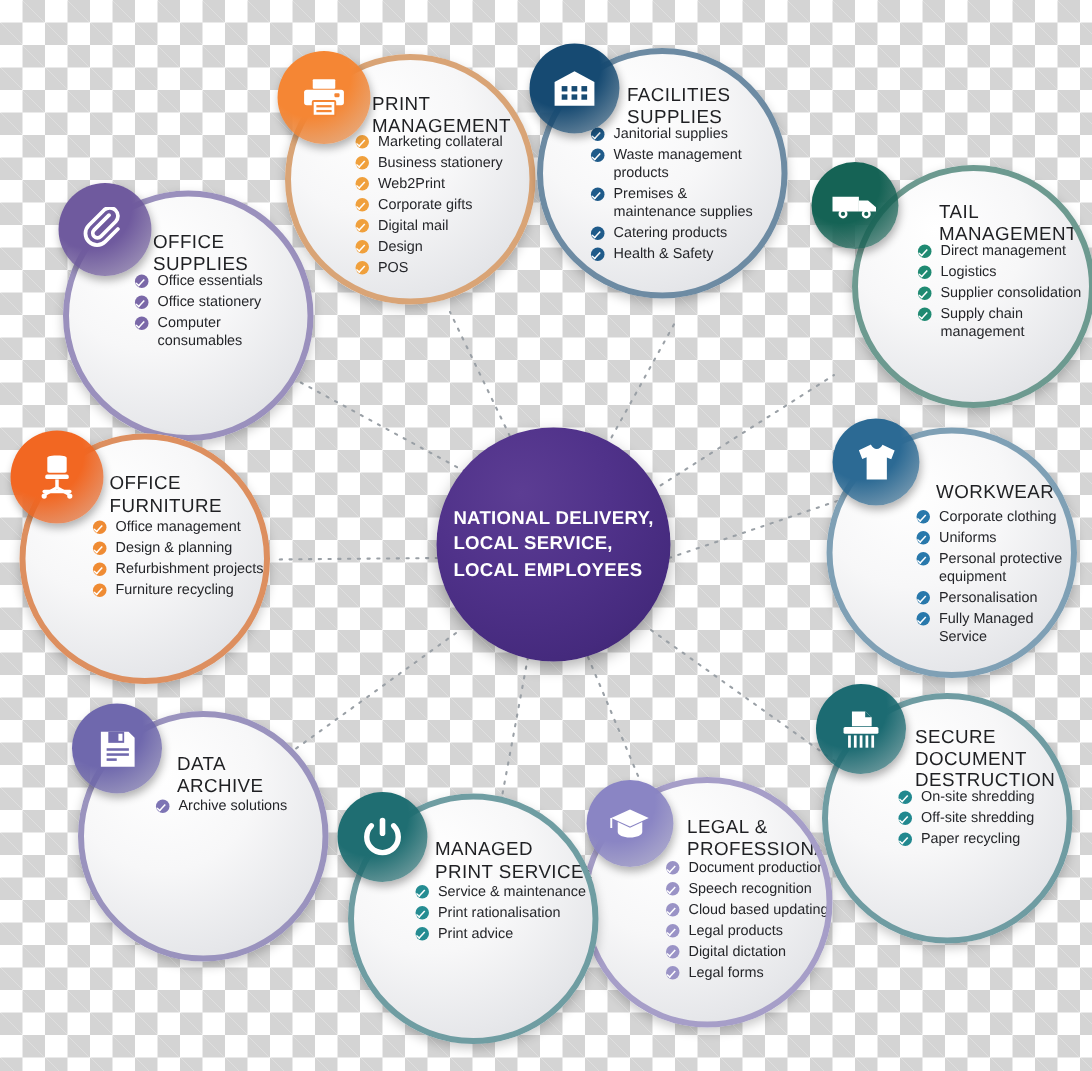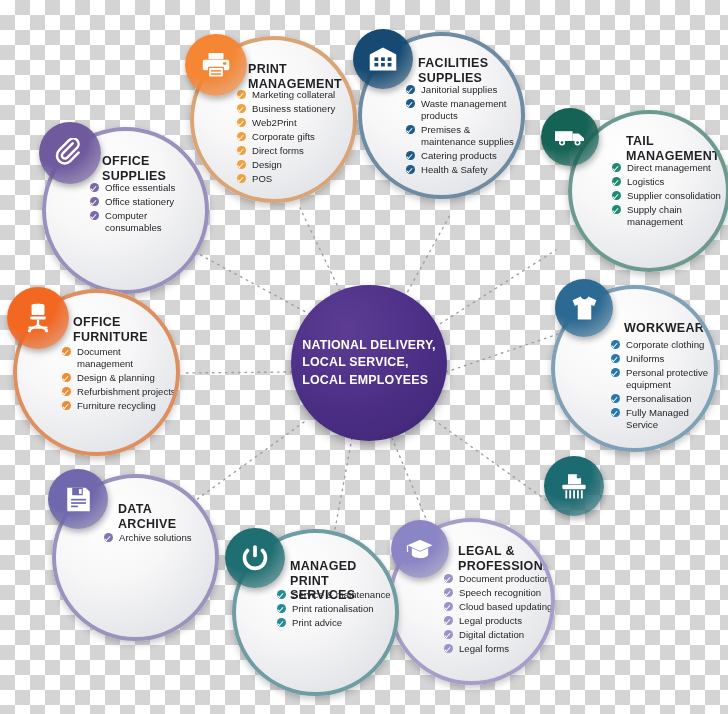--- a/index.html
+++ b/index.html
@@ -52,21 +52,21 @@
 
   .bubble-body {
     position: absolute;
     inset: 0;
     border-radius: 50%;
     overflow: hidden;
   }
 
   .btitle {
     position: absolute;
-    font-weight: bold;
+    font-weight: normal;
     color: #1f2023;
     letter-spacing: 0.3px;
     line-height: 1.16;
     font-size: 12.5px;
     text-transform: uppercase;
     white-space: pre-line;
   }
 
   .blist {
     position: absolute;
@@ -176,21 +176,21 @@
 
   <div class="bubble" style="left:190px; top:36px; width:167px; height:167px;">
     <div class="bubble-body">
       <div class="btitle" style="left:58px; top:26px; width:104px;">PRINT
 MANAGEMENT</div>
       <ul class="blist" style="left:47px; top:53px; width:116px;">
         <li><span class="tick" style="background: rgb(240, 160, 60);"></span><span>Marketing collateral</span></li>
         <li><span class="tick" style="background: rgb(240, 160, 60);"></span><span>Business stationery</span></li>
         <li><span class="tick" style="background: rgb(240, 160, 60);"></span><span>Web2Print</span></li>
         <li><span class="tick" style="background: rgb(240, 160, 60);"></span><span>Corporate gifts</span></li>
-        <li><span class="tick" style="background: rgb(240, 160, 60);"></span><span>Direct forms</span></li>
+        <li><span class="tick" style="background: rgb(240, 160, 60);"></span><span>Digital mail</span></li>
         <li><span class="tick" style="background: rgb(240, 160, 60);"></span><span>Design</span></li>
         <li><span class="tick" style="background: rgb(240, 160, 60);"></span><span>POS</span></li>
       </ul>
     </div>
     <div class="ring" style="border-color: rgb(217, 164, 118);"></div>
   </div>
   <div class="icon-disc" style="left: 185px; top: 34px; width: 62px; height: 62px; background: radial-gradient(circle at 34% 26%, rgb(245, 134, 52) 0%, rgb(245, 134, 52) 45%, rgba(0, 0, 0, 0.16) 135%);">
     <svg width="30" height="28" viewBox="0 0 26 24">
       <rect x="6.5" y="1.5" width="13" height="5.5" rx="0.6" fill="#ffffff"></rect>
       <rect x="1.5" y="7.5" width="23" height="9" rx="1.6" fill="#ffffff"></rect>
@@ -198,21 +198,21 @@
       <rect x="6.5" y="14" width="13" height="8.5" rx="0.6" fill="#ffffff" stroke="#f58634" stroke-width="1.1"></rect>
       <rect x="8.6" y="16.4" width="8.8" height="1.3" fill="#f58634"></rect>
       <rect x="8.6" y="19.2" width="8.8" height="1.3" fill="#f58634"></rect>
     </svg>
   </div>
 
   <div class="bubble" style="left:358px; top:32px; width:167px; height:167px;">
     <div class="bubble-body">
       <div class="btitle" style="left:60px; top:24px; width:104px;">FACILITIES
 SUPPLIES</div>
-      <ul class="blist" style="left:48px; top:52px; width:114px;">
+      <ul class="blist" style="left:36px; top:52px; width:114px;">
         <li><span class="tick" style="background: rgb(31, 91, 138);"></span><span>Janitorial supplies</span></li>
         <li><span class="tick" style="background: rgb(31, 91, 138);"></span><span>Waste management products</span></li>
         <li><span class="tick" style="background: rgb(31, 91, 138);"></span><span>Premises &amp; maintenance supplies</span></li>
         <li><span class="tick" style="background: rgb(31, 91, 138);"></span><span>Catering products</span></li>
         <li><span class="tick" style="background: rgb(31, 91, 138);"></span><span>Health &amp; Safety</span></li>
       </ul>
     </div>
     <div class="ring" style="border-color: rgb(109, 139, 163);"></div>
   </div>
   <div class="icon-disc" style="left: 353px; top: 29px; width: 60px; height: 60px; background: radial-gradient(circle at 34% 26%, rgb(22, 74, 114) 0%, rgb(22, 74, 114) 45%, rgba(0, 0, 0, 0.16) 135%);">
@@ -251,21 +251,21 @@
       <circle cx="23.5" cy="15.6" r="3" fill="#ffffff"></circle>
       <circle cx="23.5" cy="15.6" r="1.4" fill="#156355"></circle>
     </svg>
   </div>
 
   <div class="bubble" style="left:13px; top:289px; width:167px; height:167px;">
     <div class="bubble-body">
       <div class="btitle" style="left:60px; top:26px; width:100px;">OFFICE
 FURNITURE</div>
       <ul class="blist" style="left:49px; top:57px; width:116px;">
-        <li><span class="tick" style="background: rgb(239, 139, 51);"></span><span>Document management</span></li>
+        <li><span class="tick" style="background: rgb(239, 139, 51);"></span><span>Office management</span></li>
         <li><span class="tick" style="background: rgb(239, 139, 51);"></span><span>Design &amp; planning</span></li>
         <li><span class="tick" style="background: rgb(239, 139, 51);"></span><span>Refurbishment projects</span></li>
         <li><span class="tick" style="background: rgb(239, 139, 51);"></span><span>Furniture recycling</span></li>
       </ul>
     </div>
     <div class="ring" style="border-color: rgb(221, 143, 95);"></div>
   </div>
   <div class="icon-disc" style="left: 7px; top: 287px; width: 62px; height: 62px; background: radial-gradient(circle at 34% 26%, rgb(242, 103, 34) 0%, rgb(242, 103, 34) 45%, rgba(0, 0, 0, 0.16) 135%);">
     <svg width="28" height="30" viewBox="0 0 24 26">
       <path d="M6.4 2.2c0-1 .9-1.6 5.6-1.6s5.6.6 5.6 1.6v7.2c0 .7-.5 1.1-1.2 1.1H7.6c-.7 0-1.2-.4-1.2-1.1z" fill="#ffffff"></path>
@@ -296,20 +296,33 @@
       </ul>
     </div>
     <div class="ring" style="border-color: rgb(127, 160, 181);"></div>
   </div>
   <div class="icon-disc" style="left: 555px; top: 279px; width: 58px; height: 58px; background: radial-gradient(circle at 34% 26%, rgb(44, 106, 148) 0%, rgb(44, 106, 148) 45%, rgba(0, 0, 0, 0.16) 135%);">
     <svg width="27" height="26" viewBox="0 0 24 23">
       <path d="M8.6 1.2 1.4 4.6l2 5.1 2.6-1v13.1h12v-13l2.6 1 2-5.1-7.2-3.4c-.7 1.6-2 2.5-3.4 2.5s-2.7-.9-3.4-2.5z" fill="#ffffff"></path>
     </svg>
   </div>
 
+  <div class="bubble" style="left:548px; top:462px; width:167px; height:167px;">
+    <div class="bubble-body">
+      <div class="btitle" style="left:62px; top:22px; width:102px;">SECURE
+DOCUMENT
+DESTRUCTION</div>
+      <ul class="blist" style="left:51px; top:64px; width:110px;">
+        <li><span class="tick" style="background: rgb(33, 136, 143);"></span><span>On-site shredding</span></li>
+        <li><span class="tick" style="background: rgb(33, 136, 143);"></span><span>Off-site shredding</span></li>
+        <li><span class="tick" style="background: rgb(33, 136, 143);"></span><span>Paper recycling</span></li>
+      </ul>
+    </div>
+    <div class="ring" style="border-color: rgb(111, 156, 162);"></div>
+  </div>
   <div class="icon-disc" style="left: 544px; top: 456px; width: 60px; height: 60px; background: radial-gradient(circle at 34% 26%, rgb(28, 107, 114) 0%, rgb(28, 107, 114) 45%, rgba(0, 0, 0, 0.16) 135%);">
     <svg width="28" height="27" viewBox="0 0 26 25">
       <path d="M7.4 1.2h8.2l4 3.6v5.6H7.4z" fill="#ffffff"></path>
       <path d="M15.6 1.2v3.6h4" fill="#1c6b72"></path>
       <rect x="2.2" y="10.8" width="21.6" height="4.2" rx="1" fill="#ffffff"></rect>
       <g fill="#ffffff">
         <rect x="5" y="16" width="1.7" height="7.6"></rect>
         <rect x="8.6" y="16" width="1.7" height="7.6"></rect>
         <rect x="12.2" y="16" width="1.7" height="7.6"></rect>
         <rect x="15.8" y="16" width="1.7" height="7.6"></rect>

